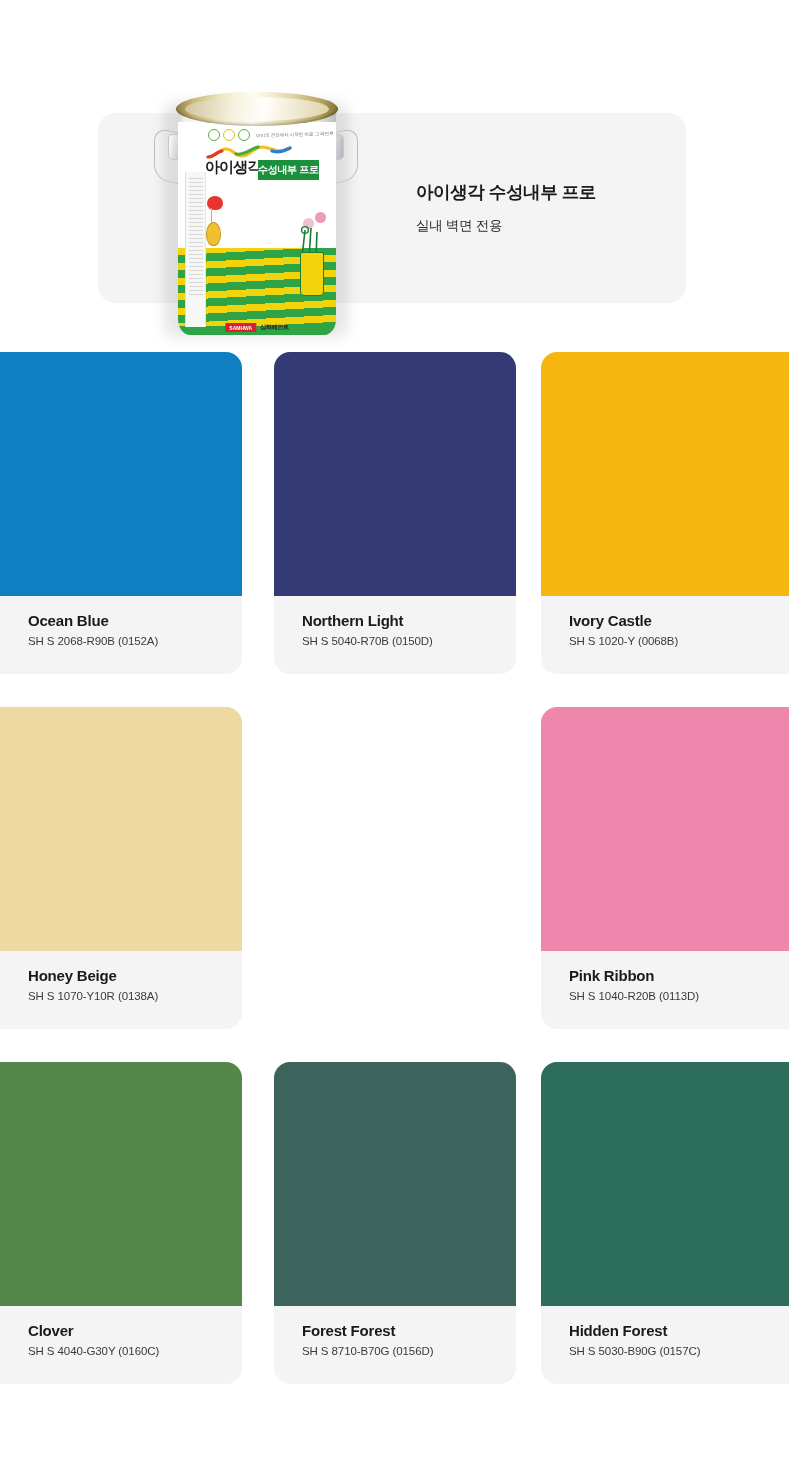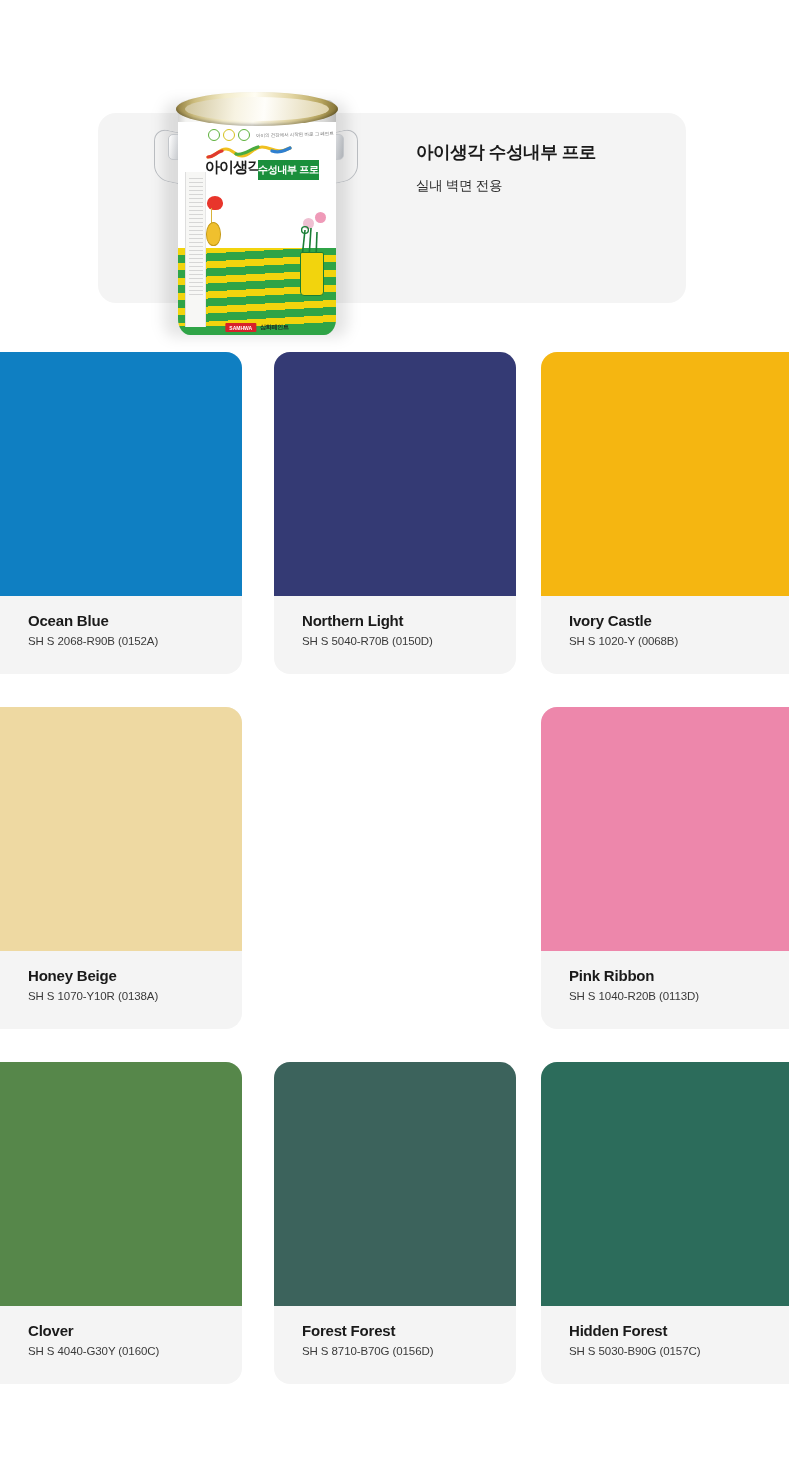--- a/index.html
+++ b/index.html
@@ -41,20 +41,21 @@
     top: 141px;
     width: 300px;
   }
 
   .hero-title {
     font-size: 17.5px;
     font-weight: 700;
     color: #1a1a1a;
     letter-spacing: -0.4px;
     line-height: 1.3;
+    margin-top: 40px;
   }
 
   .hero-sub {
     margin-top: 13px;
     font-size: 13.5px;
     font-weight: 400;
     color: #2b2b2b;
     letter-spacing: -0.3px;
   }
 

